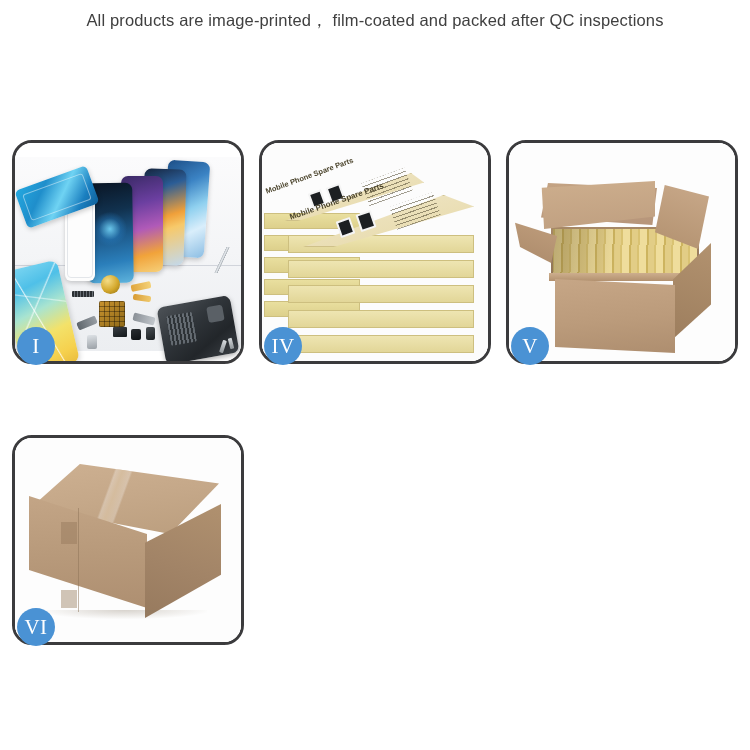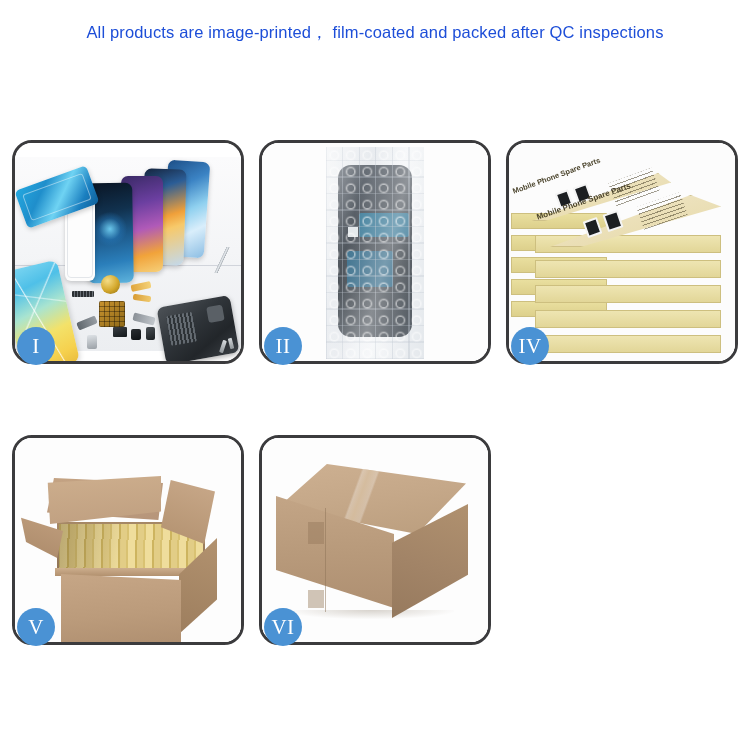--- a/index.html
+++ b/index.html
@@ -31,22 +31,22 @@
     color: #1c1c1c;
     margin-top: 38px;
     white-space: nowrap;
   }
 
   .subtitle {
     text-align: center;
     font-family: "Liberation Sans", sans-serif;
     font-size: 16.5px;
     font-weight: 400;
-    color: #1d4ed8;
-    margin-top: 22px;
+    color: #404040;
+    margin-top: 10px;
     letter-spacing: 0.15px;
     white-space: nowrap;
   }
 
   
   .grid {
     position: absolute;
     left: 12px;
     top: 140px;
     width: 726px;
@@ -505,36 +505,20 @@
           <div class="prt prt-sq3"></div>
           <div class="prt prt-sq4"></div>
           <div class="prt prt-scr1"></div>
           <div class="prt prt-scr2"></div>
           <div class="prt prt-tweez"></div>
         </div>
       </div>
       <div class="badge">I</div>
     </div>
 
-    <div class="panel">
-      <div class="panel-inner">
-        <div class="photo">
-          <div class="bw-bg"></div>
-          <div class="bw-sheet"></div>
-          <div class="bw-prod"></div>
-          <div class="bw-blue1"></div>
-          <div class="bw-blue2"></div>
-          <div class="bw-white"></div>
-          <div class="bw-bubbles2"></div>
-          <div class="bw-bubbles"></div>
-          <div class="bw-gloss"></div>
-        </div>
-      </div>
-      <div class="badge">II</div>
-    </div>
 
 
     <div class="panel">
       <div class="panel-inner">
         <div class="photo">
           <div class="b4-bg"></div>
           <div class="stackwrap">
             <div class="kbox kb-L kb-L1"></div>
             <div class="kbox kb-L kb-L2"></div>
             <div class="kbox kb-L kb-L3"></div>

